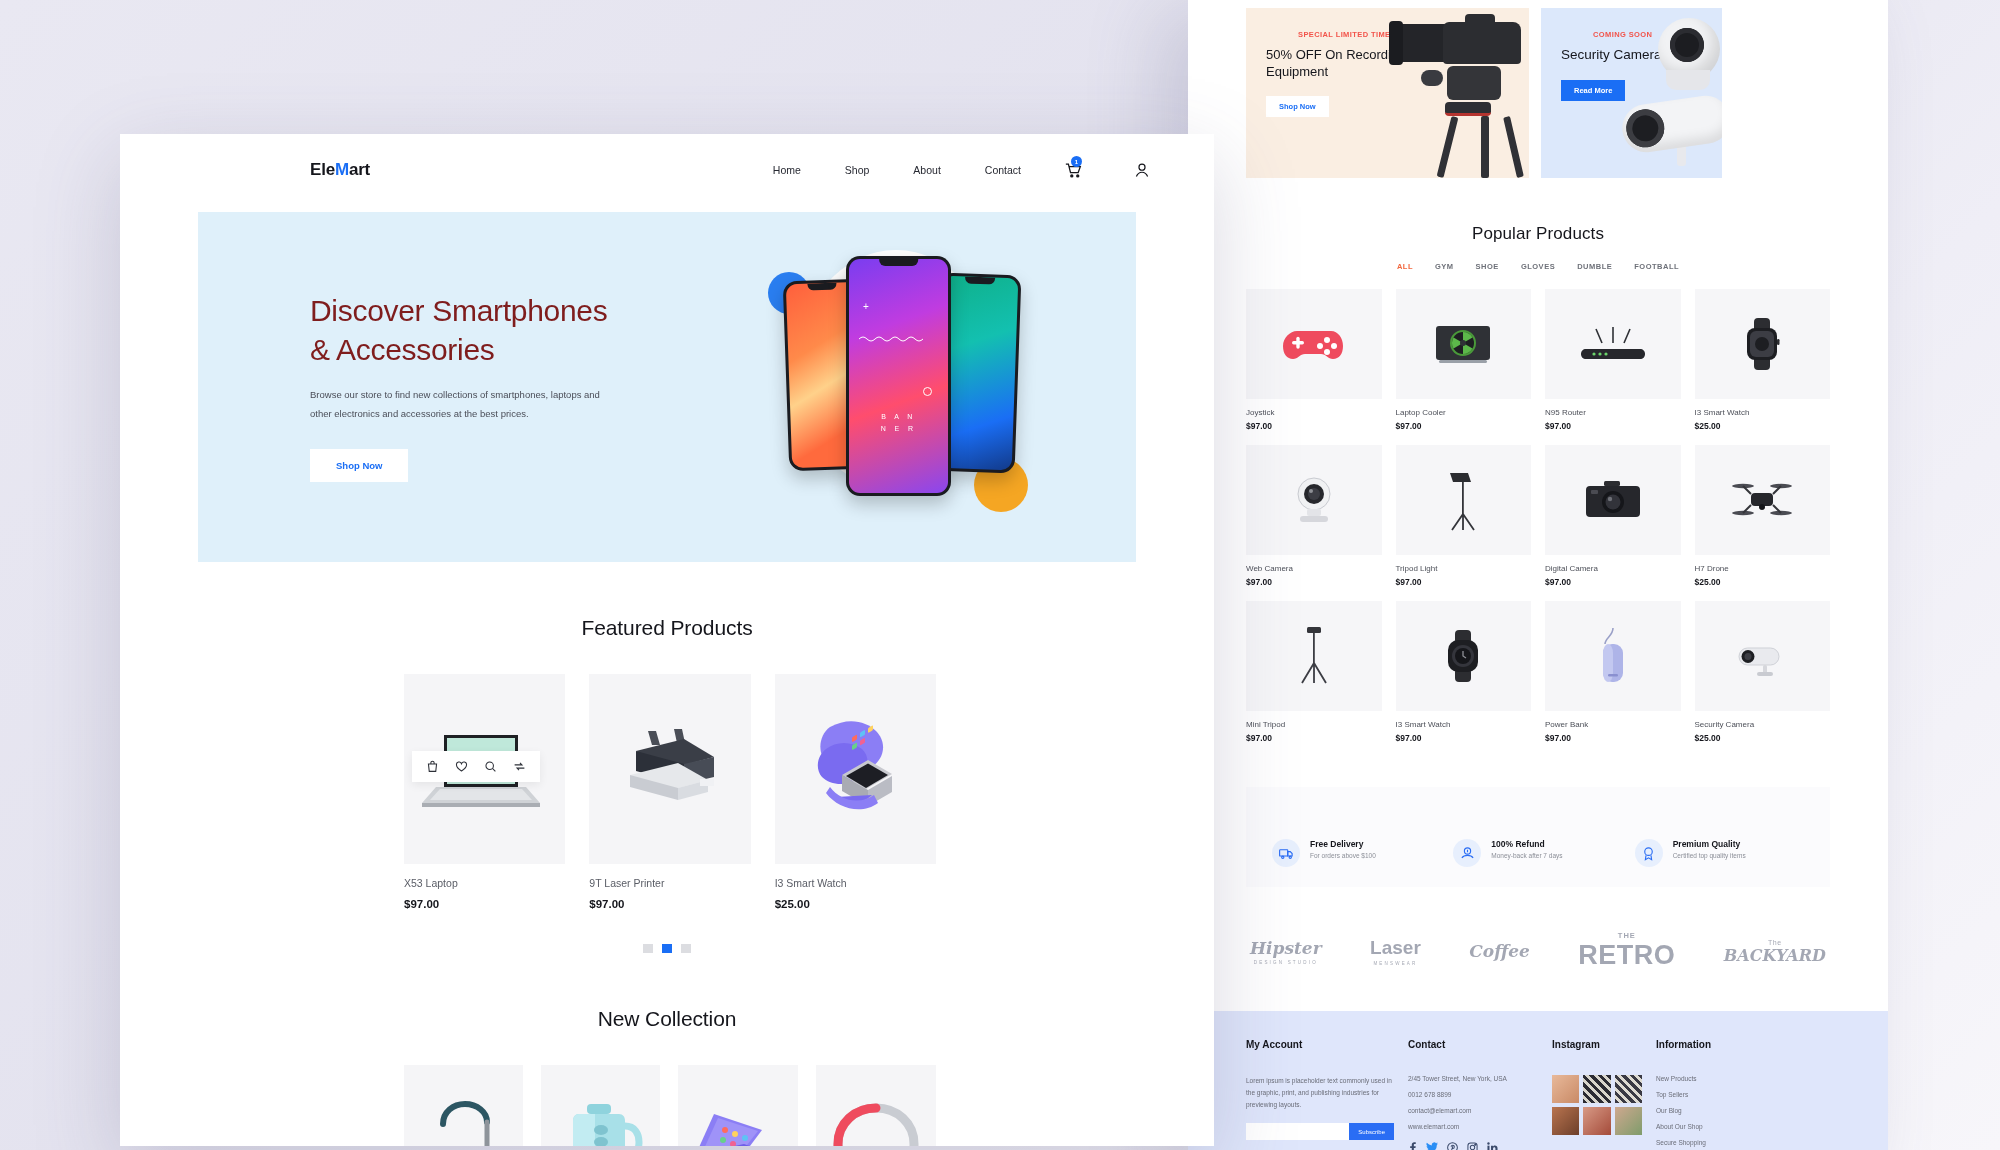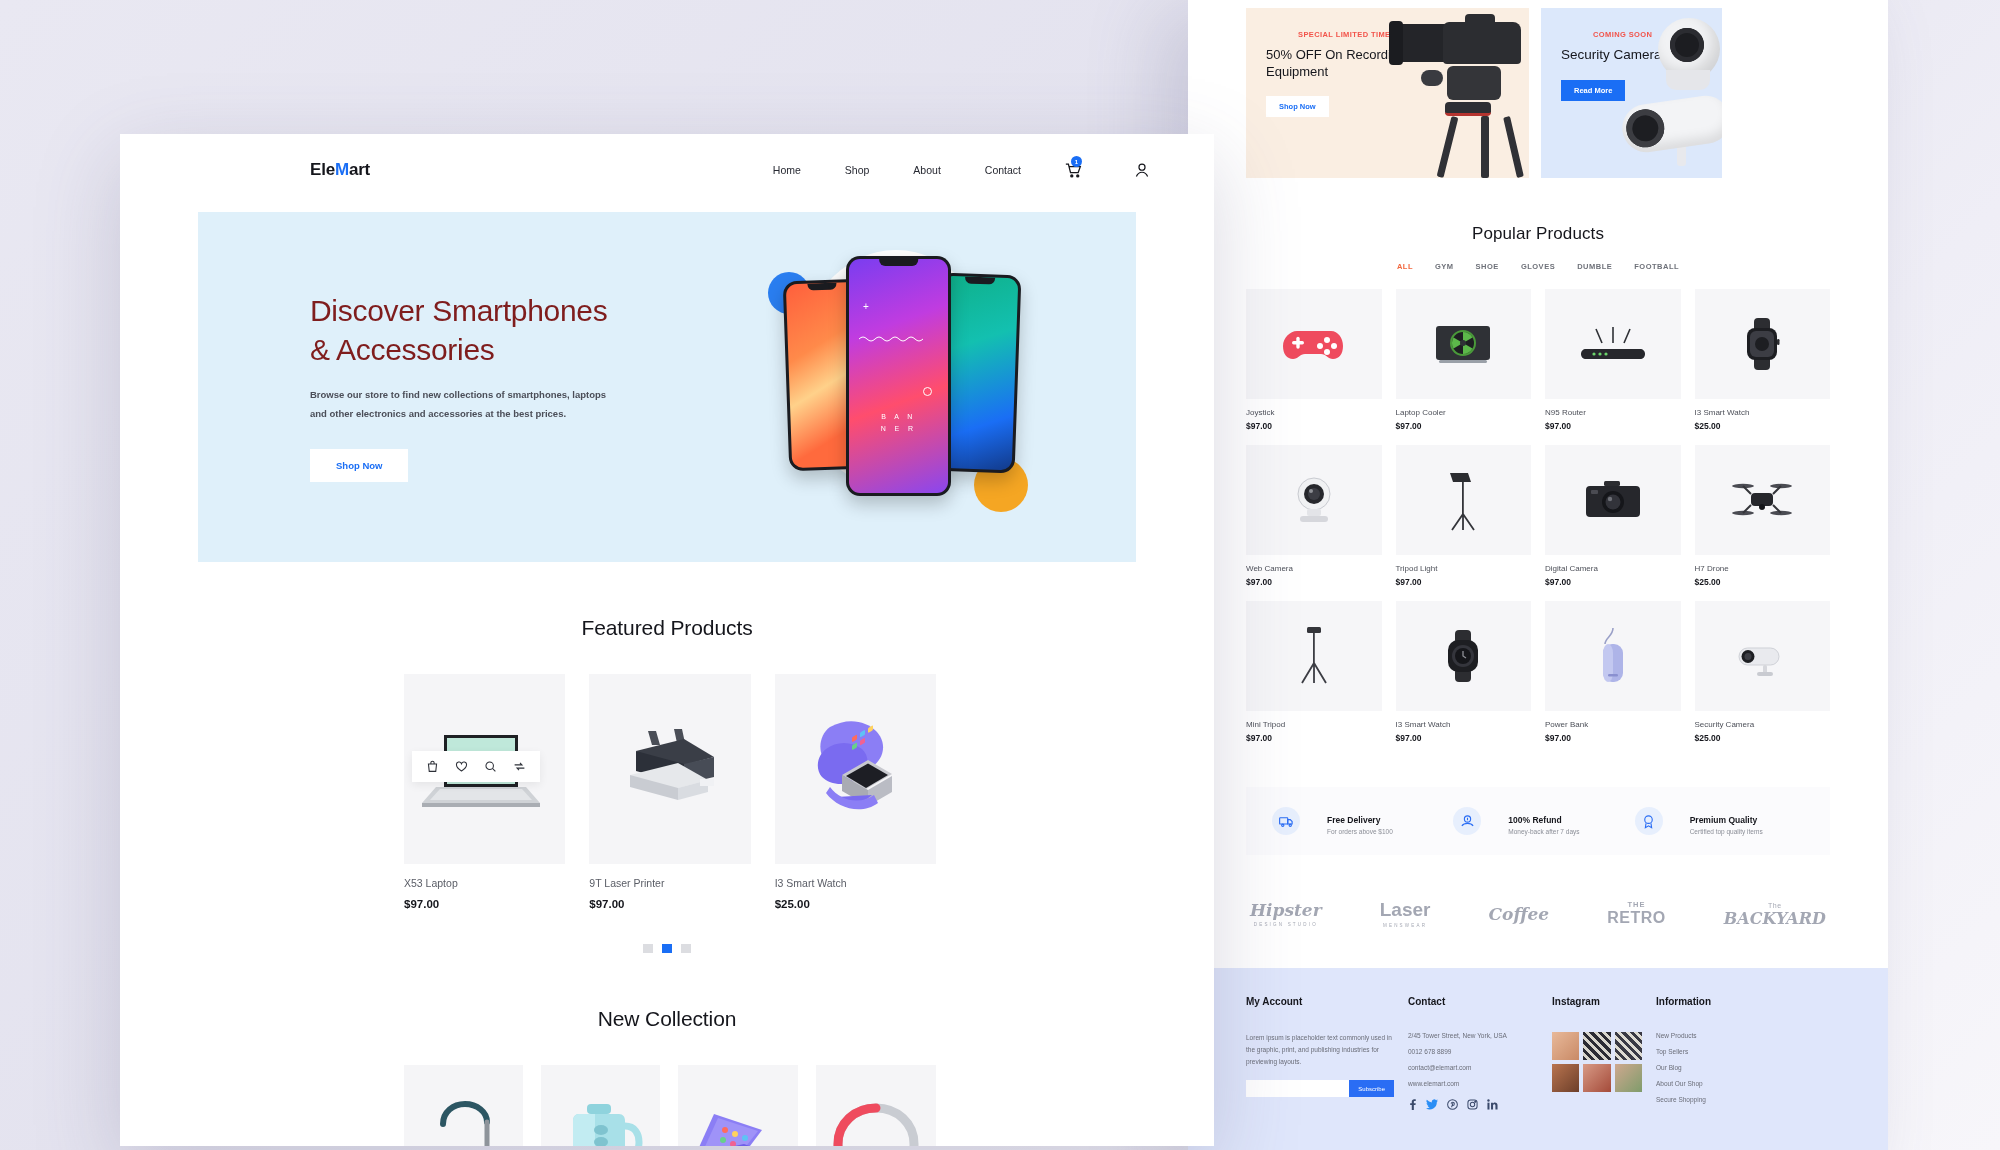--- a/index.html
+++ b/index.html
@@ -64,33 +64,33 @@
   .rp-h2 { text-align: center; font-size: 17px; font-weight: 400; color: #15161c; margin-top: 46px; letter-spacing:.1px; }
   .filters { display: flex; justify-content: center; gap: 22px; margin-top: 18px; font-size: 7.5px; letter-spacing: .5px; color: #6e7179; font-weight: 600; }
   .filters .active { color: #f2663c; }
   .pgrid { display: grid; grid-template-columns: repeat(4, 1fr); gap: 14px; padding: 0 58px; margin-top: 18px; }
   .pcard-img { background: #f6f6f8; height: 110px; display: flex; align-items: center; justify-content: center; }
   .pcard-name { font-size: 8px; color: #4d5059; margin-top: 9px; }
   .pcard-price { font-size: 8.5px; color: #15161c; font-weight: 700; margin-top: 4px; }
 
   
   .features { margin: 44px 58px 0 58px; background: #fbfbfd; display: flex; align-items: center; padding: 20px 26px; gap: 12px; }
-  .feature { display: flex; align-items: flex-end; gap: 27px; flex: 1; }
+  .feature { display: flex; align-items: flex-start; gap: 10px; flex: 1; margin-top: 32px; }
   .feat-ic { width: 28px; height: 28px; border-radius: 50%; background: #e7effd; display: flex; align-items: center; justify-content: center; color: #2a6df4; }
   .feat-t { font-size: 8.5px; font-weight: 700; color: #15161c; }
   .feat-s { font-size: 6.5px; color: #8b8e97; margin-top: 3px; }
 
   
   .brands { display: flex; align-items: center; justify-content: space-between; padding: 0 62px; margin-top: 44px; color: #9498a6; }
   .brand { text-align: center; opacity: .85; }
   .b-sub { font-size: 4.5px; letter-spacing: 2.2px; margin-top: 2px; }
   .b-script { font-family: "DejaVu Serif", serif; font-style: italic; font-weight: 700; font-size: 17px; }
   .b-iconic { font-weight: 700; font-size: 19px; }
   .b-small { font-size: 7.5px; font-weight: 700; letter-spacing: 1px; }
-  .b-retro { font-size: 16px; font-weight: 700; letter-spacing: .5px; }
+  .b-retro { font-size: 27px; font-weight: 700; letter-spacing: .5px; }
 
   
   .rp-footer { margin-top: 40px; background: #dfe6fb; padding: 28px 58px 40px 58px; display: grid; grid-template-columns: 148px 130px 90px 130px; gap: 14px; }
   .f-h { font-size: 10px; font-weight: 700; color: #15161c; margin-bottom: 25px; }
   .f-p { font-size: 6.5px; color: #6a6d78; line-height: 1.85; }
   .f-sub { display: flex; margin-top: 12px; }
   .f-sub input { flex: 1; border: 0; height: 17px; background: #fff; font-size: 6px; padding: 0 5px; min-width: 0; font-family: inherit; }
   .f-sub button { border: 0; background: #2a6df4; color: #fff; font-size: 6px; padding: 0 9px; cursor: pointer; font-family: inherit; }
   .f-li { font-size: 6.5px; color: #6a6d78; margin-bottom: 9px; }
   .f-social { display: flex; gap: 9px; margin-top: 12px; color: #3b4a6b; }
@@ -114,21 +114,21 @@
   .cart-badge {
     position: absolute; top: -6px; left: 6px; background: #1a6ef5; color: #fff;
     font-size: 6px; border-radius: 50%; width: 11px; height: 11px;
     display: flex; align-items: center; justify-content: center; font-weight: 700;
   }
 
   
   .hero { margin: 22px 78px 0 78px; background: #dff0fa; height: 350px; display: flex; align-items: center; position: relative; overflow: hidden; }
   .hero-txt { padding-left: 112px; width: 470px; }
   .hero-h1 { font-size: 30px; line-height: 1.28; color: #7f1d1d; font-weight: 400; letter-spacing: -.3px; }
-  .hero-p { font-size: 9.5px; color: #4b4e58; line-height: 2; margin-top: 16px; width: 300px; font-weight: bold; }
+  .hero-p { font-size: 9.5px; color: #4b4e58; line-height: 2; margin-top: 16px; width: 300px; }
   .hero-btn { margin-top: 26px; background: #fff; border: 0; color: #1a6ef5; font-size: 9.5px; font-weight: 600; padding: 11px 26px; cursor: pointer; font-family: inherit; }
   .hero-art { position: absolute; right: 108px; top: 22px; width: 260px; height: 300px; }
   .art-circle { position: absolute; left: 28px; top: 16px; width: 200px; height: 240px; background: #fff; border-radius: 50%; }
   .dot-blue { position: absolute; left: 0px; top: 38px; width: 42px; height: 42px; border-radius: 50%; background: #2a7ef0; }
   .dot-orange { position: absolute; right: 0px; bottom: 22px; width: 54px; height: 54px; border-radius: 50%; background: #f5a623; }
   .phone { position: absolute; border-radius: 14px; background: #1a1b20; padding: 3px; box-shadow: 0 8px 18px rgba(0,0,0,.22); }
   .phone .scr { width: 100%; height: 100%; border-radius: 11px; overflow: hidden; position: relative; }
   .notch { position: absolute; left: 50%; transform: translateX(-50%); top: 0; width: 40%; height: 7px; background: #1a1b20; border-radius: 0 0 6px 6px; z-index: 2; }
   .ph-left { left: 18px; top: 46px; width: 78px; height: 190px; transform: rotate(-2deg); }
   .ph-left .scr { background: linear-gradient(150deg,#ff5f3c 0%,#ff8a4a 35%,#ffd18a 55%,#ff6a3d 80%); }

